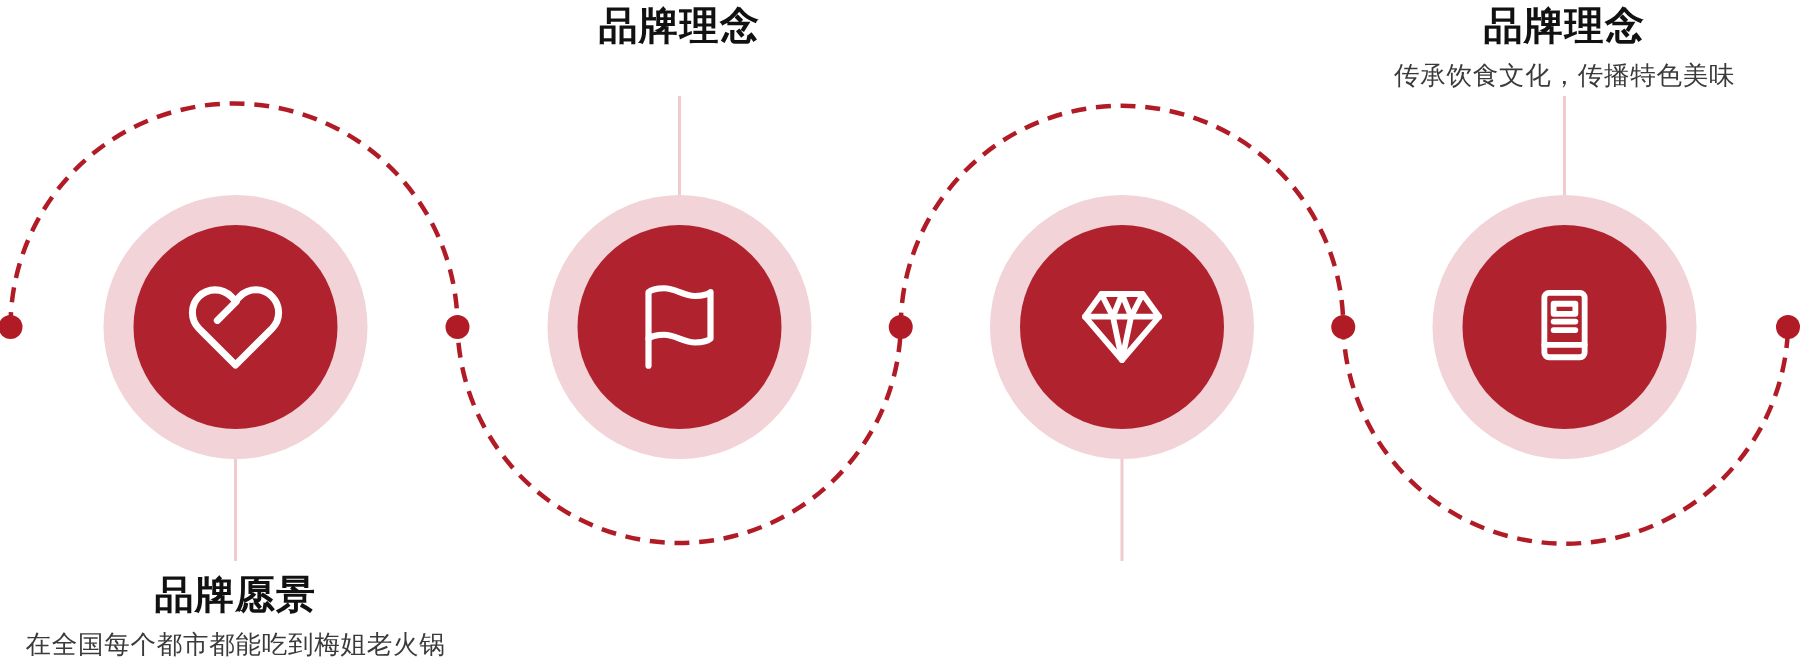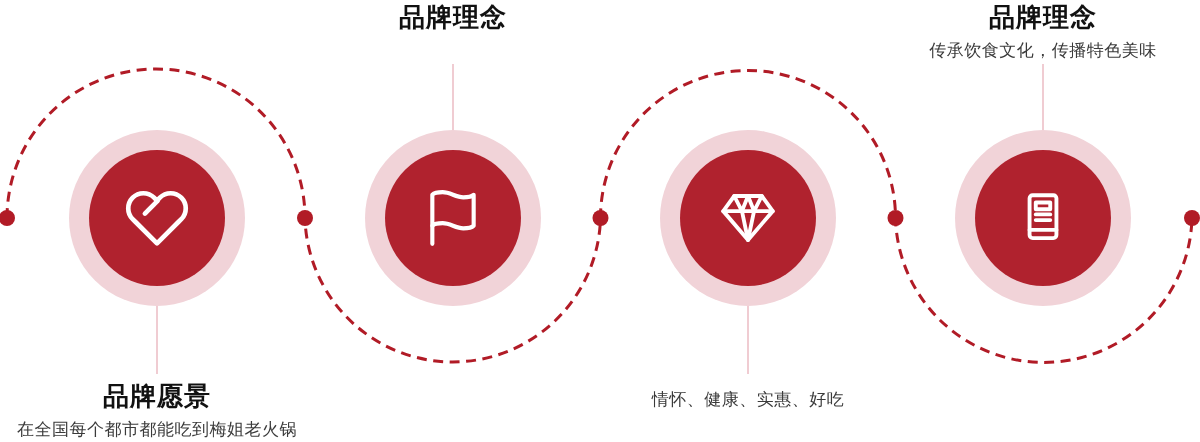--- a/index.html
+++ b/index.html
@@ -78,21 +78,20 @@
     <div class="circle-inner">
       <svg class="icon-svg" width="66" height="66" viewBox="0 0 24 24" fill="none" stroke="#ffffff" stroke-width="1.4" stroke-linecap="round" stroke-linejoin="round">
         <path d="M7 4 L17 4 L21 9.5 L12 20 L3 9.5 Z"></path>
         <path d="M3 9.5 L21 9.5"></path>
         <path d="M7 4 L9.8 9.5 L12 4 L14.2 9.5 L17 4"></path>
         <path d="M9.8 9.5 L12 20 M14.2 9.5 L12 20"></path>
       </svg>
     </div>
   </div>
   <div class="item-label" style="left:588px;top:381px;">
-    <div class="item-subtitle">情怀、健康、实惠、好吃</div>
   </div>
 
   <div class="circle-outer" style="left:955px;top:130px;">
     <div class="circle-inner">
       <svg class="icon-svg" width="62" height="62" viewBox="0 0 24 24" fill="none" stroke="#ffffff" stroke-width="1.5" stroke-linecap="round" stroke-linejoin="round">
         <rect x="6.8" y="3.2" width="10.4" height="16.6" rx="1.2"></rect>
         <rect x="9.2" y="6" width="5.6" height="2.6"></rect>
         <line x1="9.2" y1="10.6" x2="14.8" y2="10.6"></line>
         <line x1="9.2" y1="12.8" x2="14.8" y2="12.8"></line>
         <line x1="6.8" y1="16.6" x2="17.2" y2="16.6"></line>

